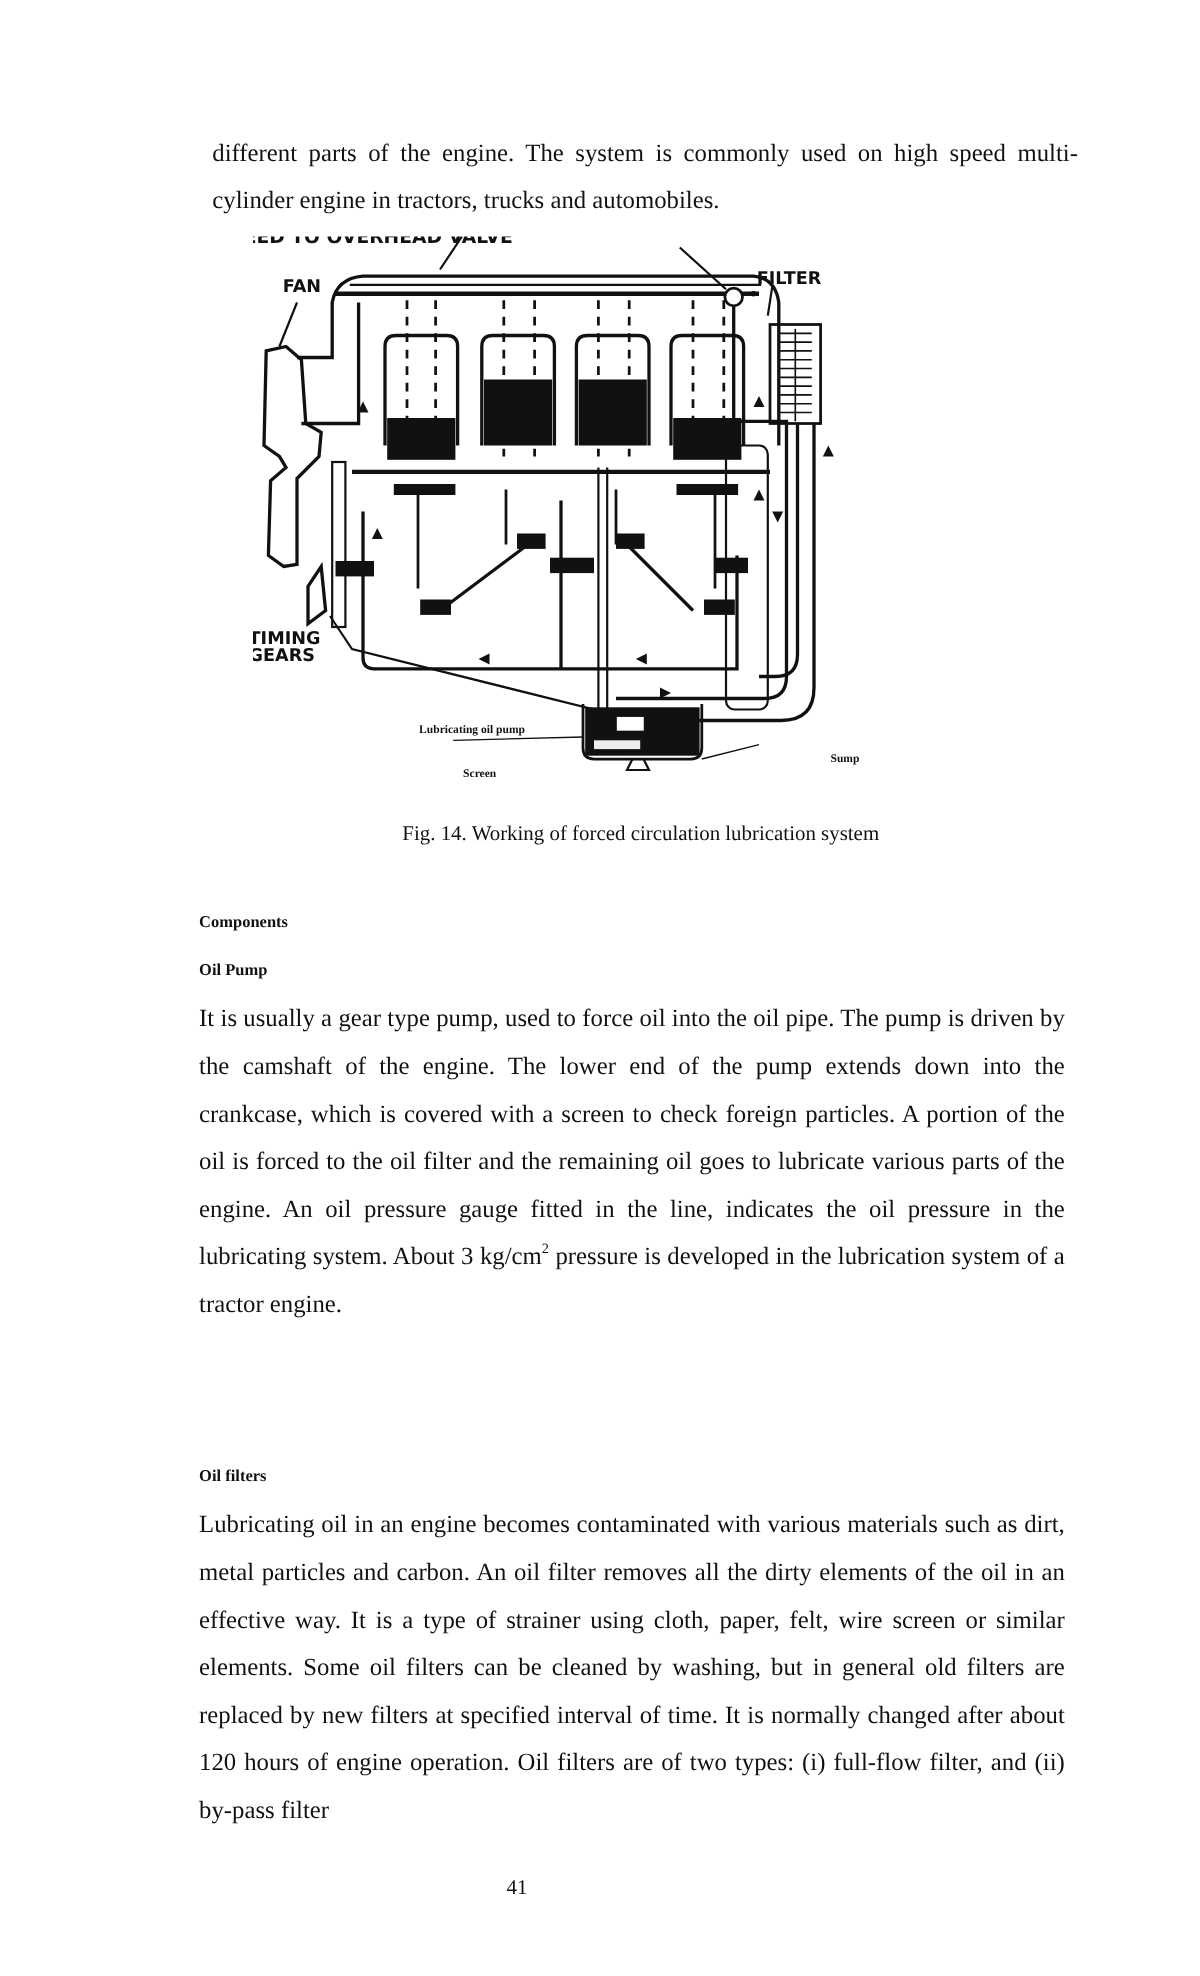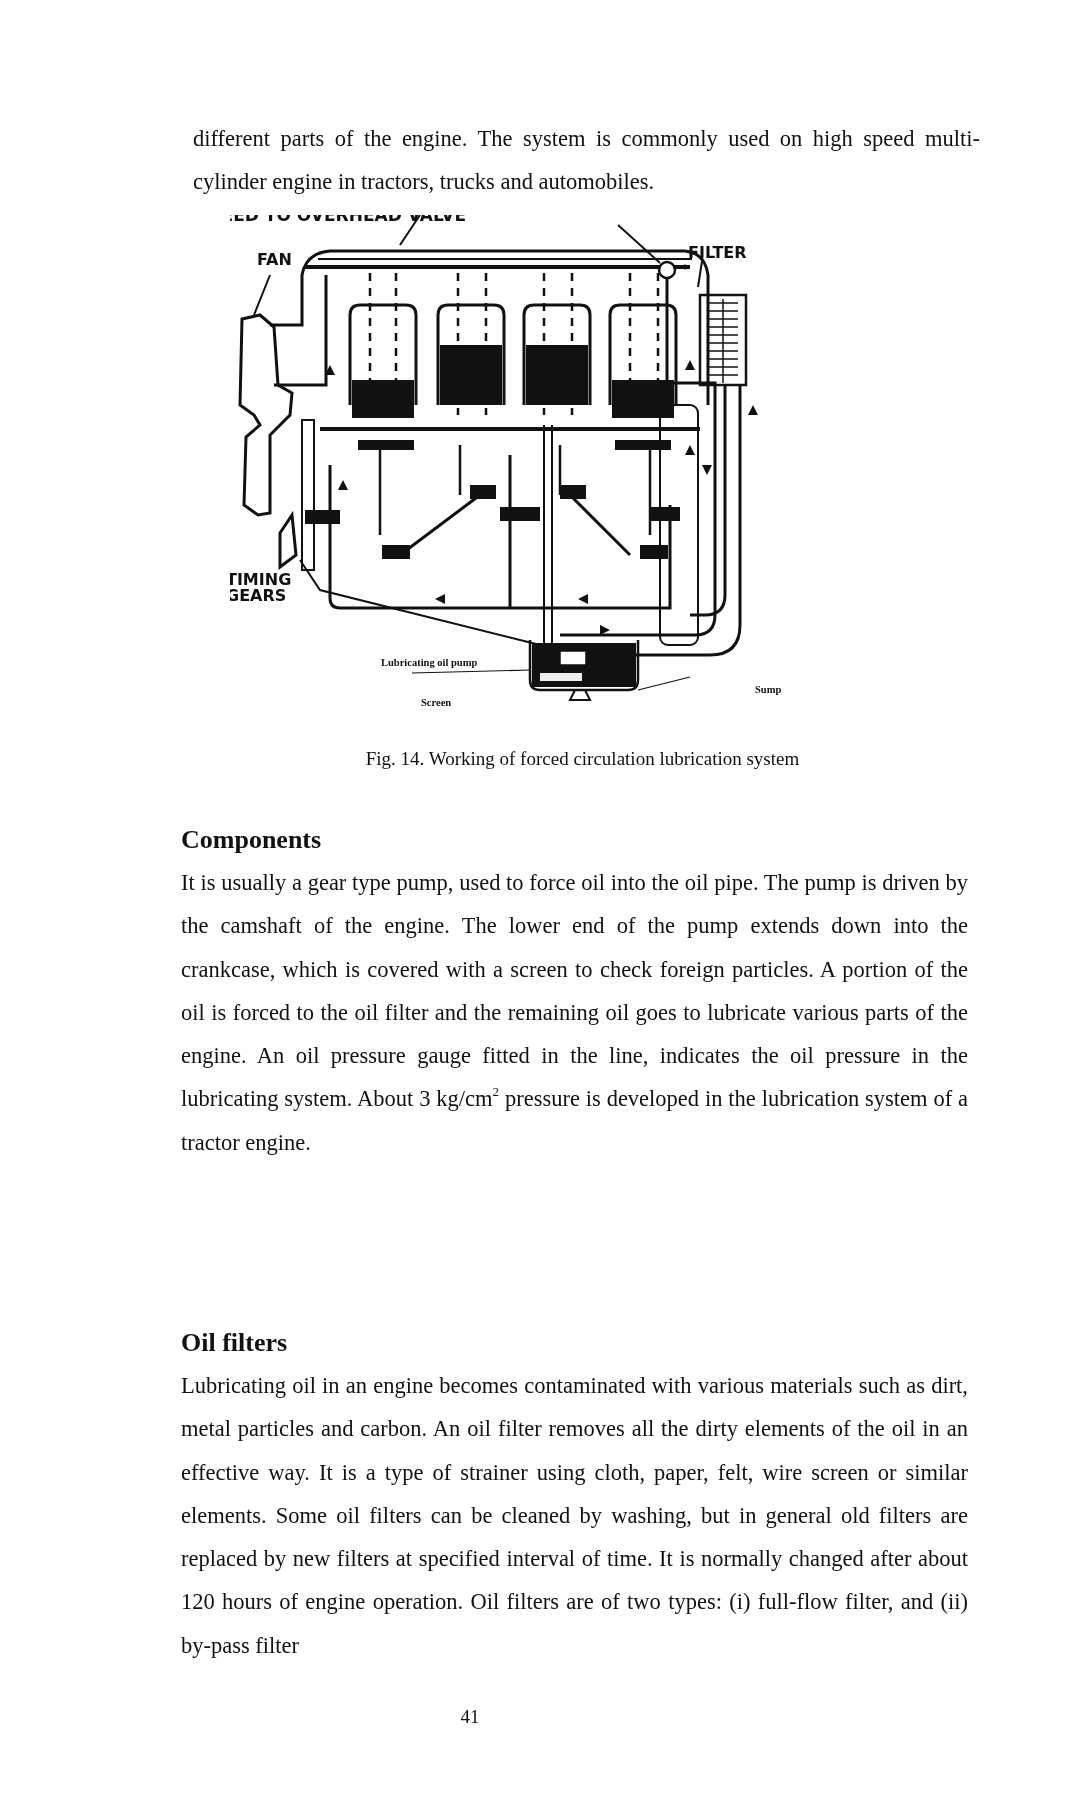--- a/index.html
+++ b/index.html
@@ -1,21 +1,21 @@
 <!DOCTYPE html>
 <html><head>
 <meta charset="utf-8">
 <style>
   html, body { margin: 0; padding: 0; background: #ffffff; }
   body { width: 1091px; height: 1796px; position: relative; overflow: hidden;
          font-family: "Liberation Serif", "DejaVu Serif", serif; color: #111; }
   .col { position: absolute; left: 181px; width: 787px; }
   .para { font-size: 22.5px; line-height: 43.3px; text-align: justify; margin: 0; }
   .para sup { font-size: 13px; line-height: 0; vertical-align: 10px; }
-  .heading { font-size: 26px; font-weight: bold; line-height: 43px; margin: 0; }
+  .heading { font-size: 15px; font-weight: bold; line-height: 43px; margin: 0; }
   .caption { position: absolute; left: 0; width: 1091px; top: 748px; text-align: center;
              font-size: 19px; padding-left: 74px; box-sizing: border-box; }
   .pagenum { position: absolute; top: 1706px; left: 0; width: 888px; text-align: center;
              font-size: 19px; padding-left: 52px; box-sizing: border-box; }
   #figure { position: absolute; left: 230px; top: 215px; }
   .lbl { font-family: "DejaVu Sans", sans-serif; font-weight: bold; fill: #111; }
   .lbl-sm { font-family: "Liberation Serif", serif; font-weight: bold; fill: #111; }
 </style>
 </head>
 <body>
@@ -140,20 +140,21 @@
   <text class="lbl" x="-4" y="386" font-size="16">GEARS</text>
   <text class="lbl-sm" x="151" y="451" font-size="10.5">Lubricating oil pump</text>
   <text class="lbl-sm" x="191" y="491" font-size="10.5">Screen</text>
   <text class="lbl-sm" x="525" y="478" font-size="10.5">Sump</text>
 </svg>
 
 <div class="caption">Fig.  14. Working of forced circulation lubrication system</div>
 
 <div class="col" style="top:818px;">
   <h2 class="heading">Components</h2>
+  <h3 class="heading">Oil Pump</h3>
   <p class="para"><span>It is usually a gear type pump, used to force oil into the oil pipe. The pump is driven by the camshaft of the engine. The lower end of the pump extends down into the crankcase, which is covered with a screen to check foreign particles. A portion of the oil is forced to the oil filter and the remaining oil goes to lubricate various parts of the engine. An oil pressure gauge fitted in the line, indicates the oil pressure in the lubricating system. About 3 kg/cm</span><sup>2</sup><span> pressure is developed in the lubrication system of a tractor engine.</span></p>
 </div>
 
 <div class="col" style="top:1321px;">
   <h3 class="heading">Oil filters</h3>
   <p class="para">Lubricating oil in an engine becomes contaminated with various materials such as dirt, metal particles and carbon. An oil filter removes all the dirty elements of the oil in an effective way. It is a type of strainer using cloth, paper, felt, wire screen or similar elements. Some oil filters can be cleaned by washing, but in general old filters are replaced by new filters at specified interval of time. It is normally changed after about 120 hours of engine operation. Oil filters are of two types: (i) full-flow filter, and (ii) by-pass filter</p>
 </div>
 
 <div class="pagenum">41</div>
 

